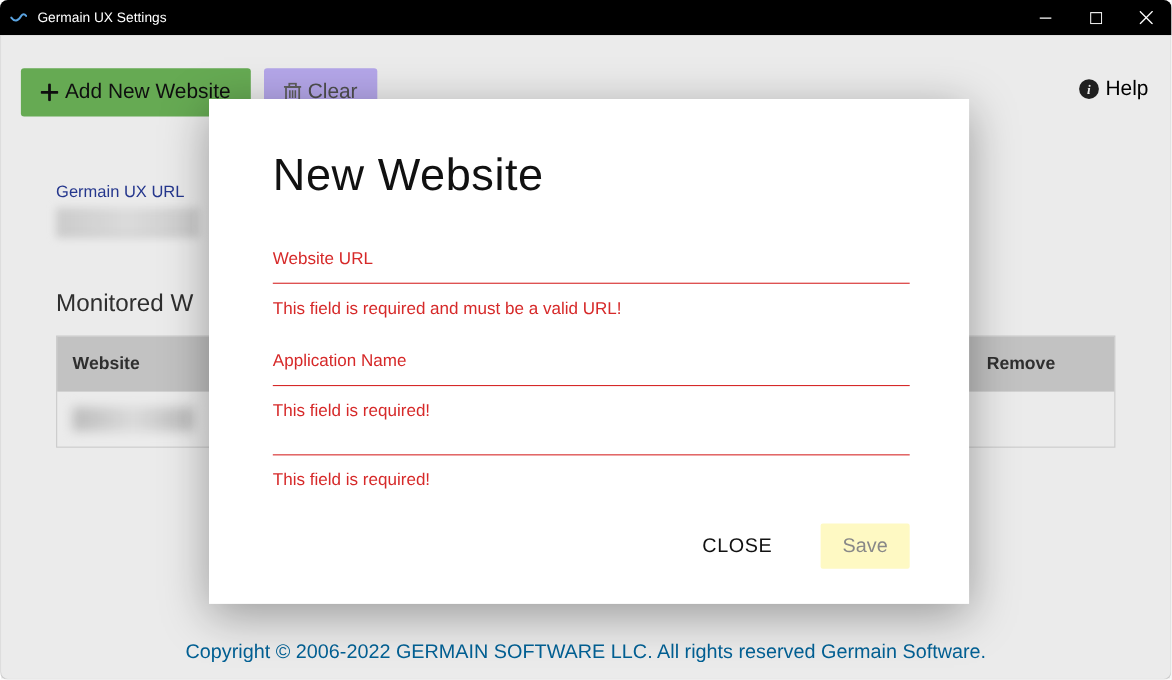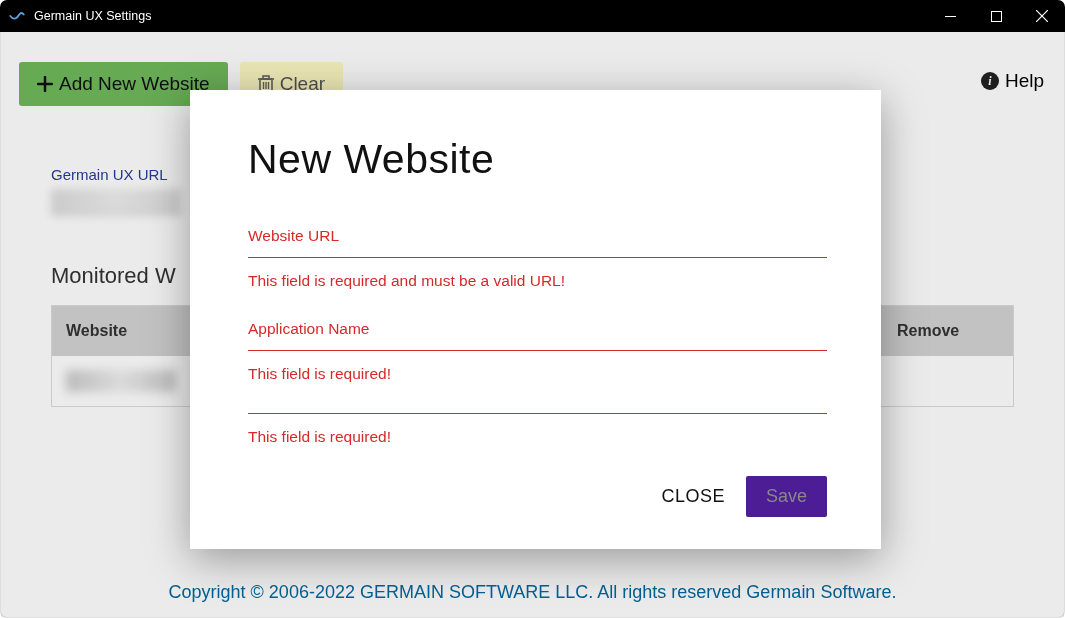--- a/index.html
+++ b/index.html
@@ -15,21 +15,21 @@
 
 
 .page-bg { position: absolute; top: 32px; left: 0; right: 0; bottom: 0; background: #fff; padding: 0 14px; border-left: 1px solid #ddd; border-right: 1px solid #ddd; border-bottom: 1px solid #ddd; border-radius: 0 0 7px 7px;}
 .page-bg::after{ content:""; position:absolute; inset:0; background:rgba(0,0,0,.08); pointer-events:none; }
 
 .topbar { display:flex; align-items:flex-start; gap:18px; padding-top:0px; }
 .logo-wrap{ padding-top:24px; }
 .actions-row{ display:flex; gap:12px; padding-top:30px; padding-left:4px; flex:1; }
 .action-btn{ height:44px; display:flex; align-items:center; padding:0 18px; border-radius:3px; font-size:19px; font-weight:500; gap:6px;}
 .add-btn{ background:#6fb95b; color:#111; }
-.clear-btn{ background:#fef9c3; color:#555; }
+.clear-btn{ background:#c4b5fd; color:#555; }
 .trash-icon{ color:#666;}
 .help-wrap{ margin-left:auto; padding-top:38px; padding-right:6px; display:flex; align-items:center; gap:6px; font-size:19px;}
 .info-circle{ width:18px; height:18px; background:#222; border-radius:50%; color:#fff; display:flex; align-items:center; justify-content:center; font-family:Georgia,serif; font-style:italic; font-weight:bold; font-size:12px; line-height:1;}
 
 .form-row{ padding:60px 16px 12px 36px; }
 .url-label{ color:#293c9a; font-size:15px; }
 .url-input-fake{ margin-top:6px; height:26px; width:130px; border-bottom:1px solid #aaa; filter:blur(4px); background:linear-gradient(90deg,#ddd,#eee,#ddd); }
 
 .section-title{ font-size:22px; padding:36px 16px 16px 36px; color:#333;}
 .table-bg{ margin:0 36px; border:1px solid #dcdcdc; }
@@ -42,23 +42,23 @@
 
 .footer{ position:absolute; bottom:14px; left:0; right:0; text-align:center; font-size:18px; color:#0369a1; }
 
 
 .modal{ position:absolute; top:90px; left:190px; width:691px; background:#fff; box-shadow:0 10px 40px rgba(0,0,0,.35); padding:46px 54px 32px 58px; }
 .modal h1{ font-size:41px; font-weight:400; color:#111; margin-bottom:44px; letter-spacing:0.5px;}
 .field-group{ margin-bottom:30px; }
 .field-label{ color:#d62929; font-size:15.5px; display:block; margin-bottom:2px;}
 .field-underline{ height:1px; background:#d62929; margin-top:12px; margin-bottom:14px;}
 .field-error{ color:#d62929; font-size:15.5px; }
-.modal-actions{ display:flex; justify-content:flex-end; gap:17px; align-items:center; margin-top:12px;}
+.modal-actions{ display:flex; justify-content:flex-end; gap:40px; align-items:center; margin-top:12px;}
 .close-btn{ font-size:18px; color:#111; letter-spacing:0.5px; cursor:pointer; background:none; border:none; padding:8px 4px;}
-.save-btn{ font-size:18px; color:#888; background:#4c1d95; border:none; padding:10px 20px; border-radius:2px;}
+.save-btn{ font-size:18px; color:#888; background:#fef9c3; border:none; padding:10px 20px; border-radius:2px;}
 
 svg { display:block; }
 </style>
 </head>
 <body>
 
 <div class="titlebar">
   <span class="app-icon">
     <svg width="18" height="18" viewBox="0 0 24 24">
         <path d="M3 12 Q9 20 15 10 Q18 6 21 10" fill="none" stroke="#5aa3e0" stroke-width="2.4" stroke-linecap="round"></path>

